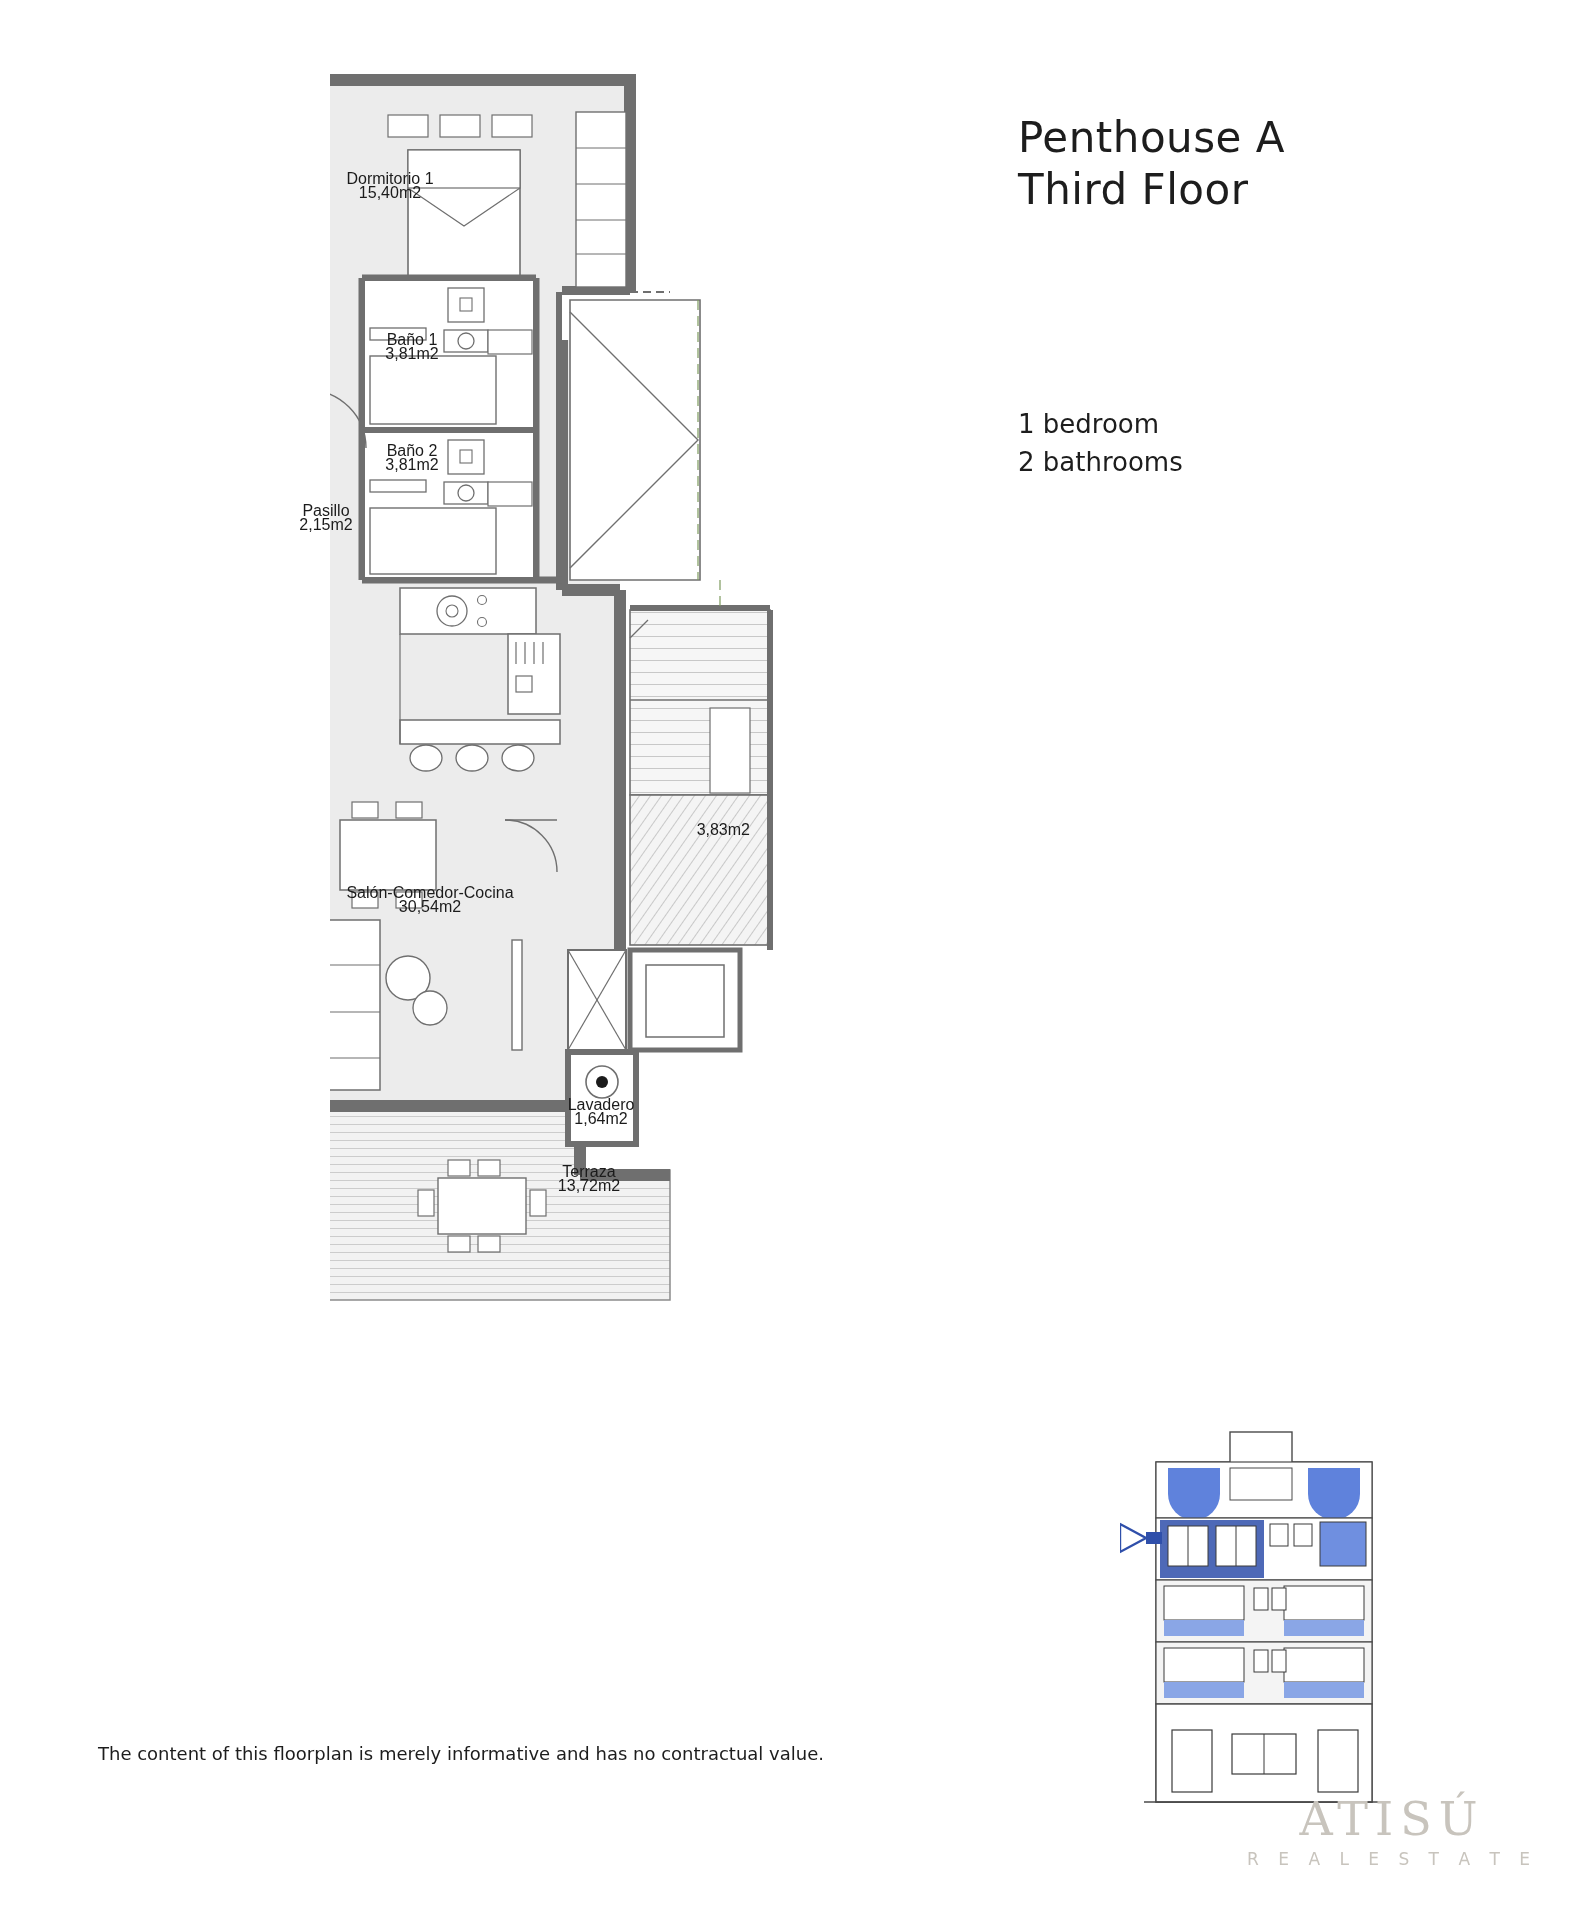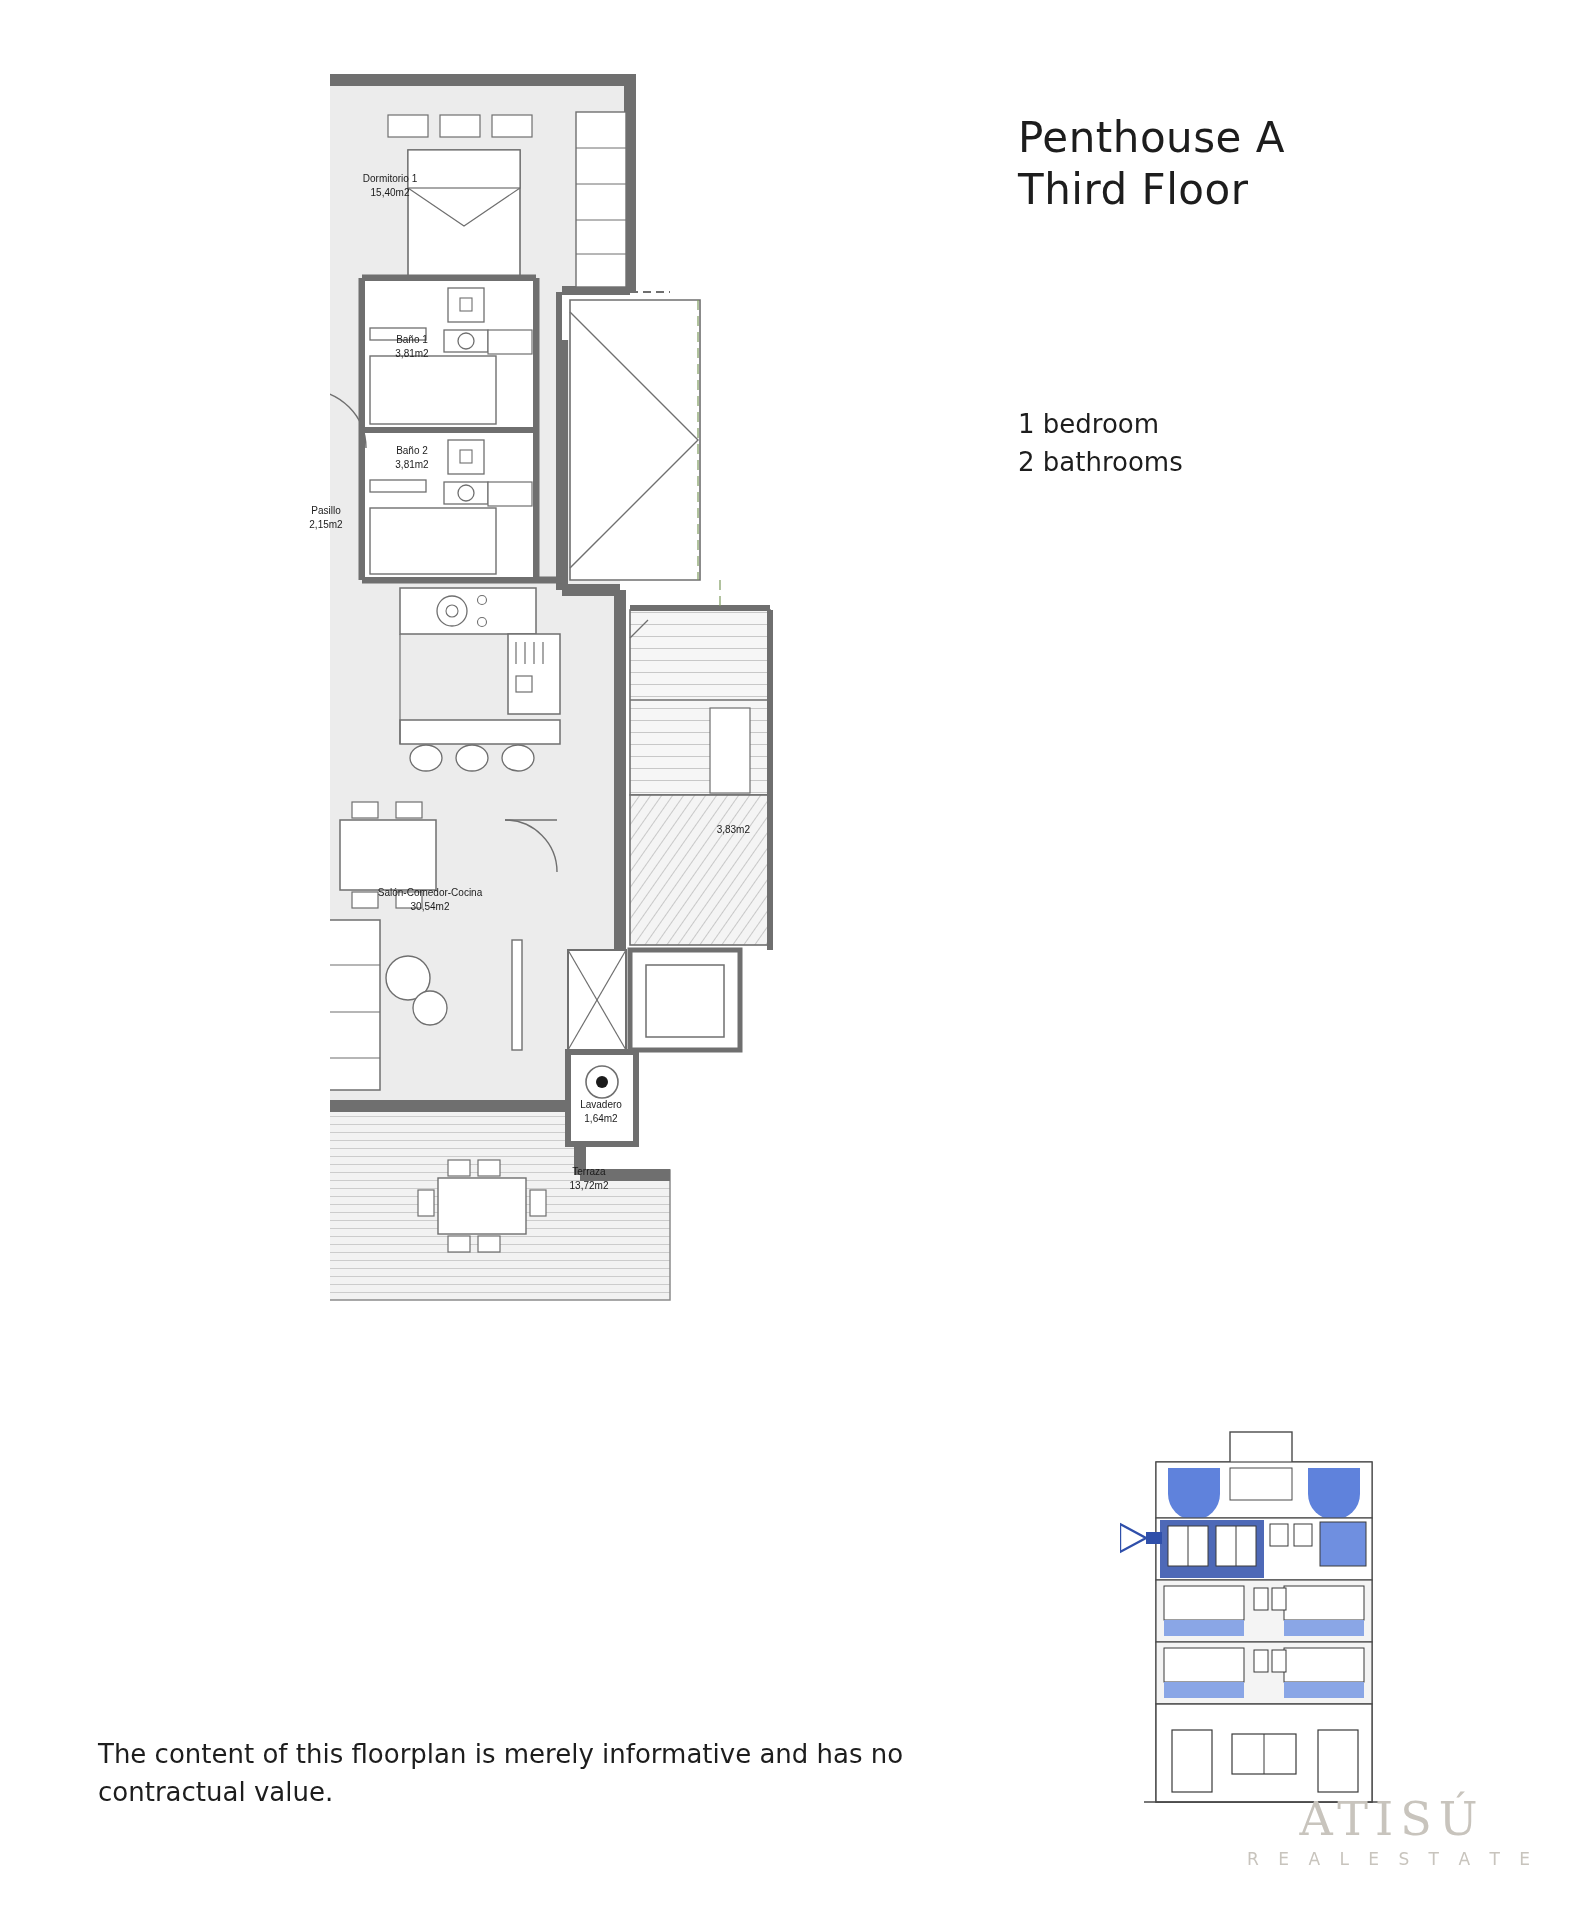--- a/index.html
+++ b/index.html
@@ -50,38 +50,38 @@
   .spec-line sup {
     font-size: 16px;
     vertical-align: super;
   }
 
   .disclaimer {
     position: absolute;
     left: 98px;
     top: 1735px;
     width: 930px;
-    font-size: 26px;
+    font-size: 18px;
     line-height: 38px;
     color: #1d1d1d;
   }
 
   
   .plan {
     position: absolute;
     left: 330px;
     top: 60px;
     width: 640px;
     height: 1300px;
   }
   .plan svg { display: block; }
 
   .room-label {
     position: absolute;
-    font-size: 10px;
+    font-size: 16px;
     line-height: 14px;
     color: #1b1b1b;
     text-align: center;
     white-space: nowrap;
     font-family: "Liberation Sans", sans-serif;
   }
   .room-label .rl-name { display: block; }
   .room-label .rl-area { display: block; }
 
   

